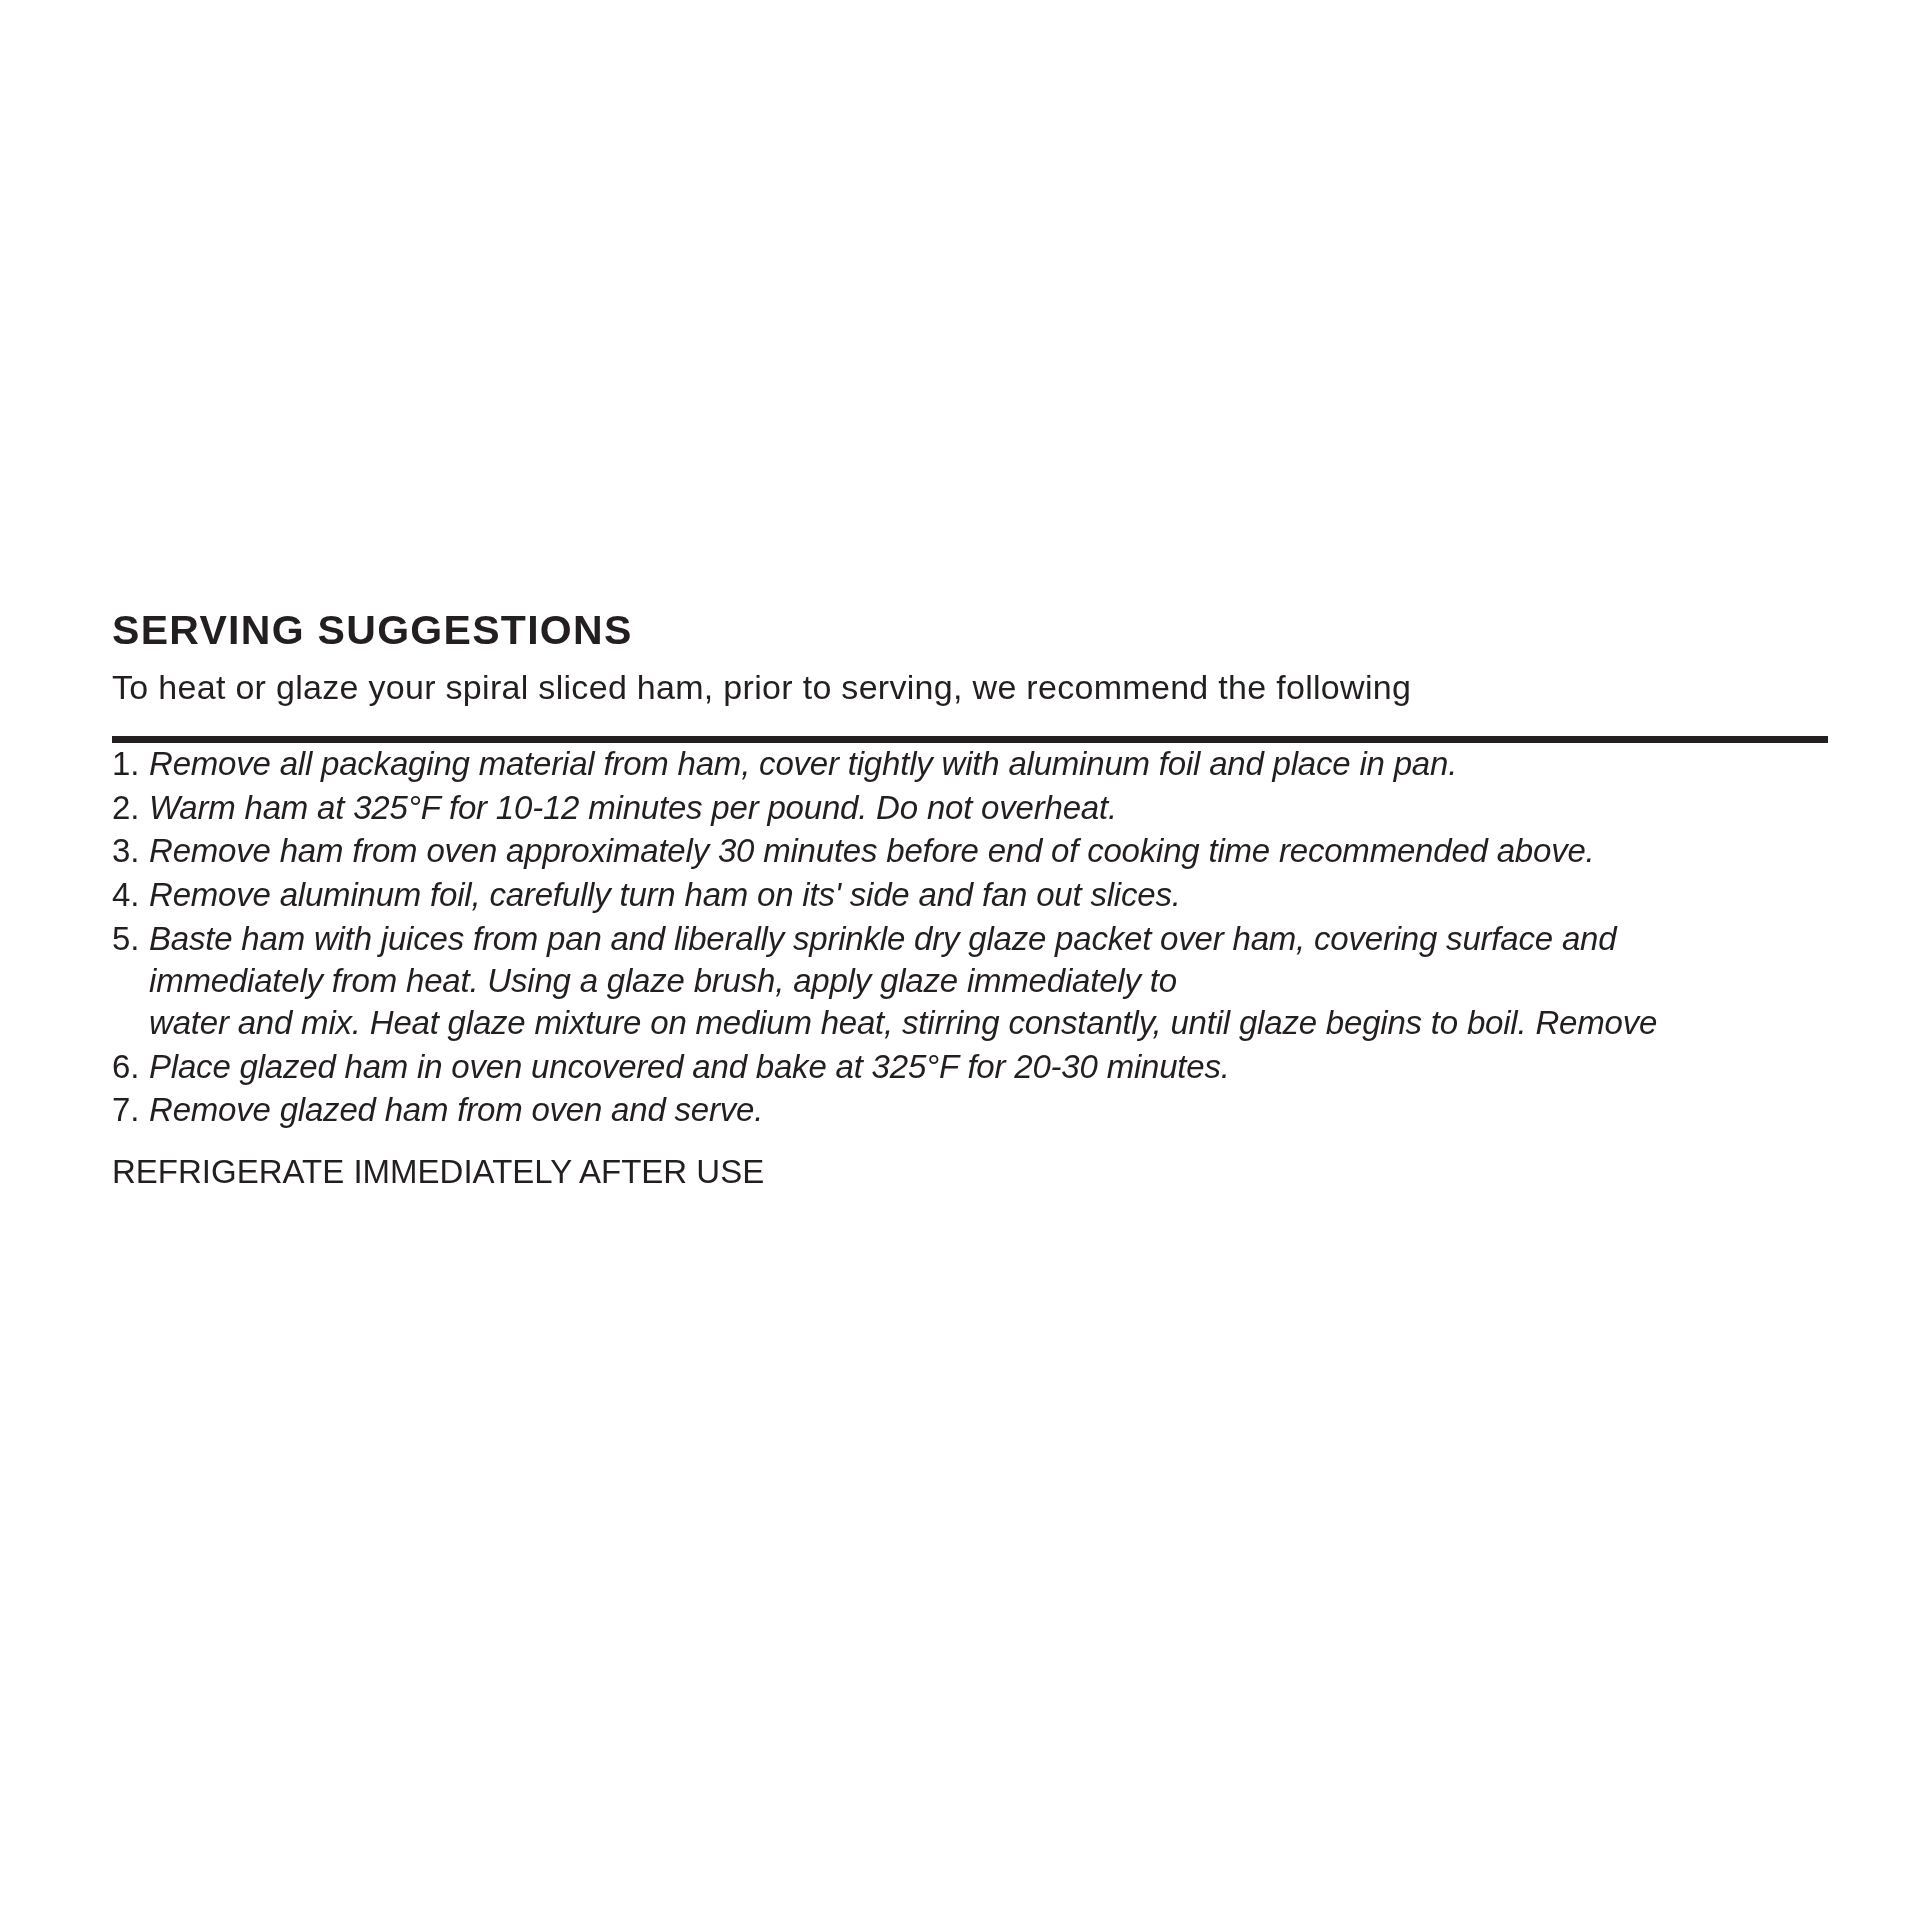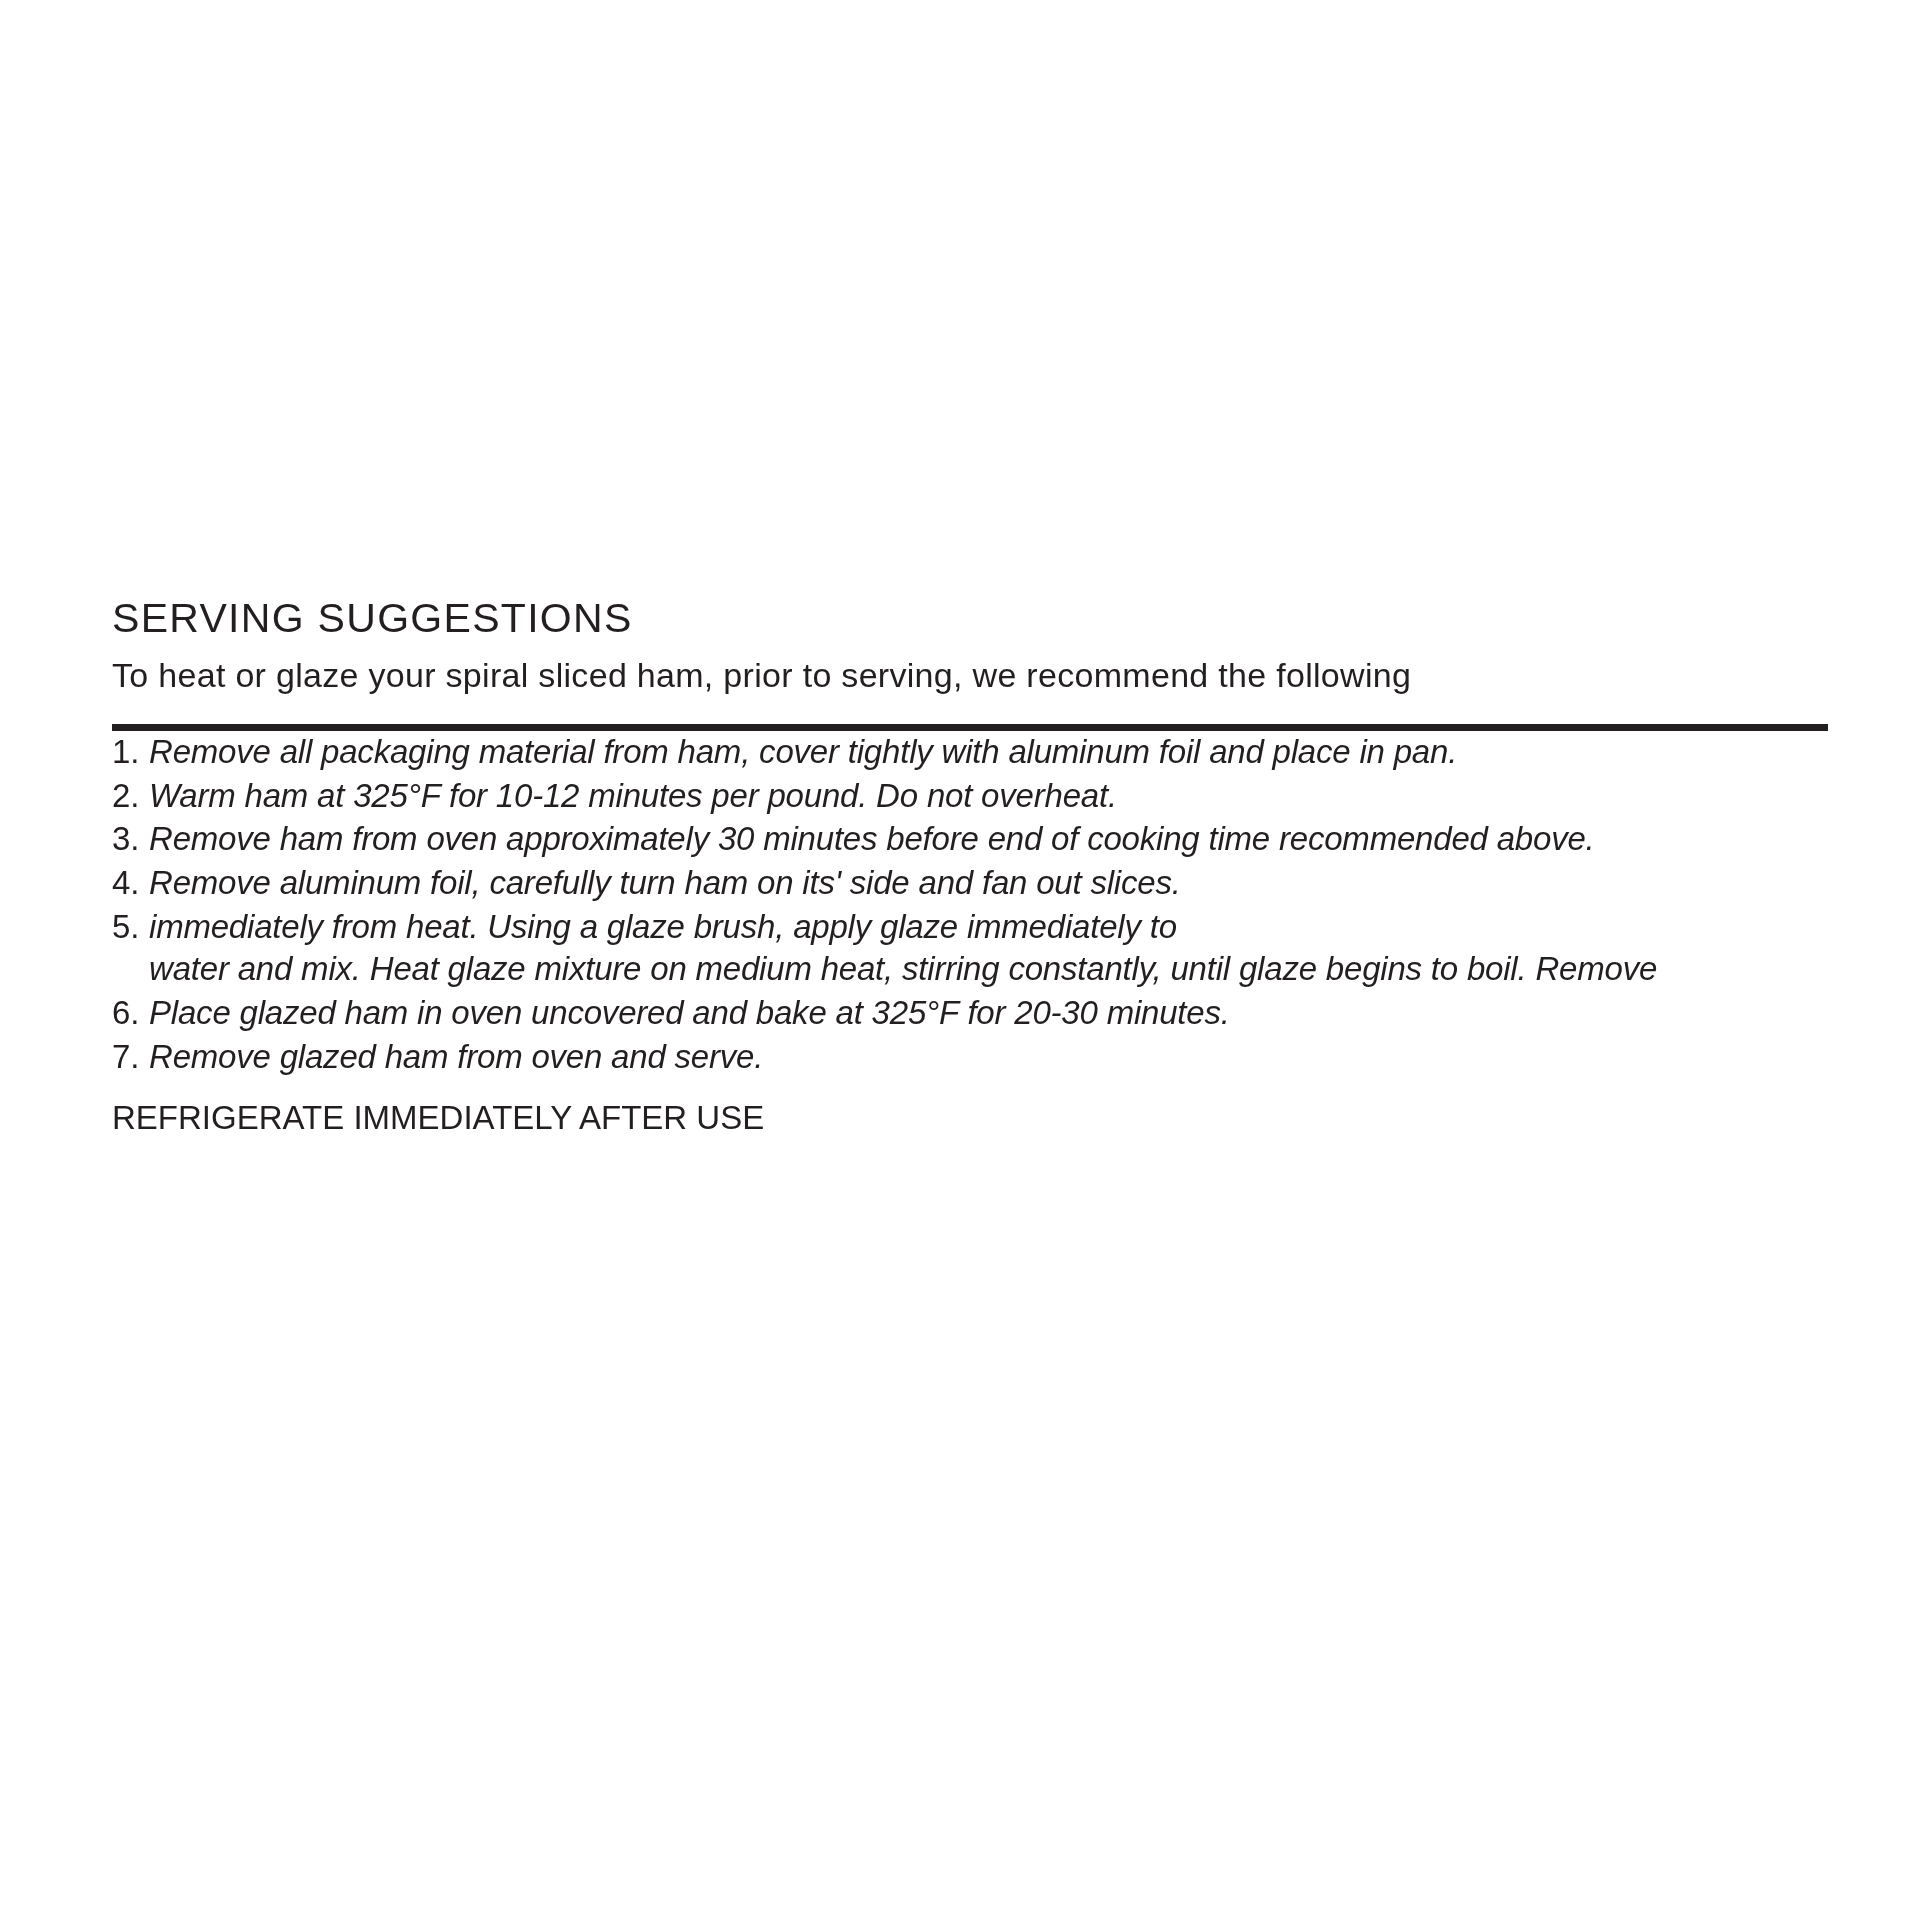--- a/index.html
+++ b/index.html
@@ -16,23 +16,23 @@
     overflow: hidden;
   }
   .content {
     position: absolute;
     left: 112px;
     top: 597px;
     width: 1716px;
   }
   .page-title {
     font-size: 41px;
-    font-weight: normal;
+    font-weight: bold;
     letter-spacing: 1.3px;
-    margin: 0 0 14px 0;
+    margin: 12px 0 14px 0;
     line-height: 1.05;
   }
   .intro {
     font-size: 34px;
     line-height: 1.26;
     letter-spacing: 0.3px;
   }
   .intro-line {
     white-space: nowrap;
   }
@@ -111,20 +111,21 @@
     </li>
     <li class="step">
       <span class="step-num">4.</span>
       <div class="step-lines">
         <div>Remove aluminum foil, carefully turn ham on its' side and fan out slices.</div>
       </div>
     </li>
     <li class="step">
       <span class="step-num">5.</span>
       <div class="step-lines">
+        <div>Baste ham with juices from pan and liberally sprinkle dry glaze packet over ham, covering surface and</div>
         <div>immediately from heat. Using a glaze brush, apply glaze immediately to</div>
         <div>water and mix. Heat glaze mixture on medium heat, stirring constantly, until glaze begins to boil. Remove</div>
       </div>
     </li>
     <li class="step">
       <span class="step-num">6.</span>
       <div class="step-lines">
         <div>Place glazed ham in oven uncovered and bake at 325°F for 20-30 minutes.</div>
       </div>
     </li>

